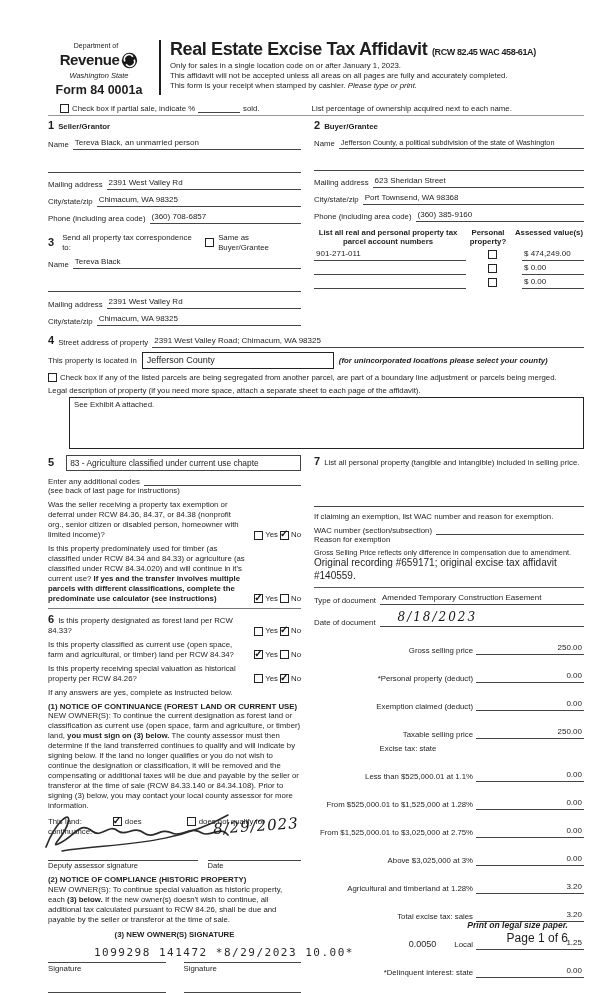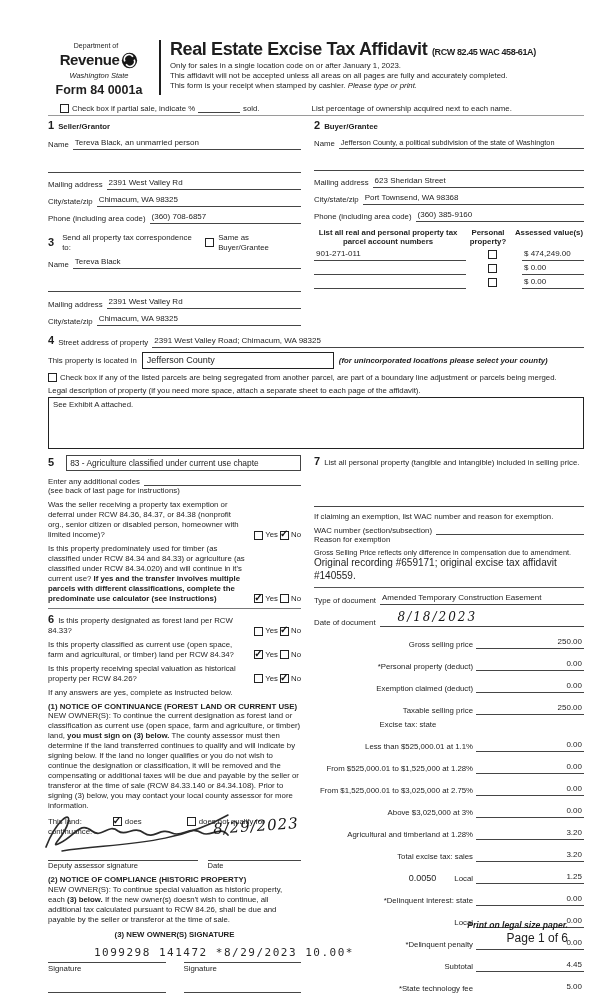--- a/index.html
+++ b/index.html
@@ -43,41 +43,41 @@
   .ph1{width:148px;} .ph2{width:52px;} .ph3{flex:1;}
   .prow{display:flex;align-items:flex-end;height:14px;}
   .pnum{width:148px;border-bottom:1px solid #454545;padding:0 2px 1px;font-size:8px;}
   .pcbx{width:52px;text-align:center;}
   .pvaL{flex:1;border-bottom:1px solid #454545;padding:0 2px 1px;margin-left:4px;font-size:8px;}
   
   .locrow{display:flex;align-items:center;margin-top:4px;gap:5px;}
   .countybox{border:1px solid #222;width:182px;padding:2px 4px;font-size:9px;}
   .locnote{font-weight:bold;font-style:italic;}
   .cbrow{display:flex;gap:3px;margin-top:4px;align-items:flex-start;}
-  .legalbox{border:1px solid #222;height:46px;padding:2px 4px;margin-top:1px;}
+  .legalbox{border:1px solid #222;height:46px;padding:2px 4px;margin-top:1px;margin-left:21px;}
   
   .codebox{border:1px solid #444;flex:1;padding:2px 3px;font-size:8.4px;white-space:nowrap;overflow:hidden;margin-left:8px;}
   .q{display:flex;margin-top:4px;}
   .qt{flex:1;padding-right:2px;line-height:1.28;}
   .ntitle{font-weight:bold;margin-top:4px;}
   .nbody{line-height:1.28;}
   .landrow{display:flex;gap:3px;align-items:center;margin-top:6px;}
   .deputy{position:relative;}
   .sigrow2{display:flex;gap:10px;margin-top:14px;}
   .sl1{flex:1.6;border-bottom:1px solid #454545;height:10px;}
   .sl2{flex:1;border-bottom:1px solid #454545;height:10px;}
   .sublab{display:flex;gap:10px;font-size:7.6px;}
   .sublab span:first-child{flex:1.6;} .sublab span:last-child{flex:1;}
   .scrib{position:absolute;pointer-events:none;}
   .newsig{display:flex;gap:18px;margin-top:10px;}
   .newsig>div{flex:1;}
   .nsline{border-bottom:1px solid #454545;height:12px;}
   .nslab{font-size:7.8px;margin-top:1px;}
   
-  .trow{display:flex;align-items:flex-end;margin-top:10px;}
+  .trow{display:flex;align-items:flex-end;margin-top:16px;}
   .tlbl{flex:1;text-align:right;white-space:nowrap;}
   .tline{width:58px;border-bottom:1px solid #454545;height:8px;margin-left:3px;}
   .tval{width:46px;border-bottom:1px solid #454545;text-align:right;padding:0 2px 1px;font-size:8px;}
   .excisehead{text-align:left;margin:5px 0 0 28px;}
   .minnote{font-weight:bold;text-align:center;font-size:8px;margin-top:4px;}
   .seeinst{font-weight:bold;text-align:center;font-size:8px;}
   .printnote{position:absolute;right:32px;top:920px;text-align:right;}
   .pn1{font-weight:bold;font-style:italic;font-size:8.6px;}
   .pn2{font-size:12px;}
   .stamp{position:absolute;left:94px;top:946px;font-family:"DejaVu Sans Mono",monospace;

